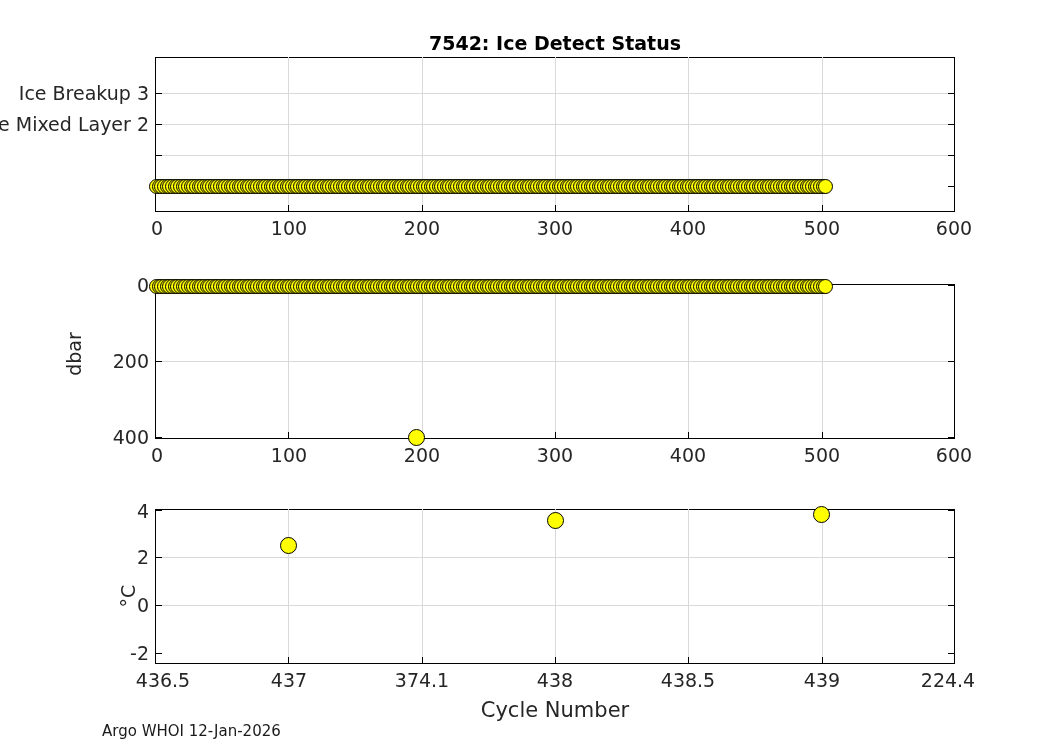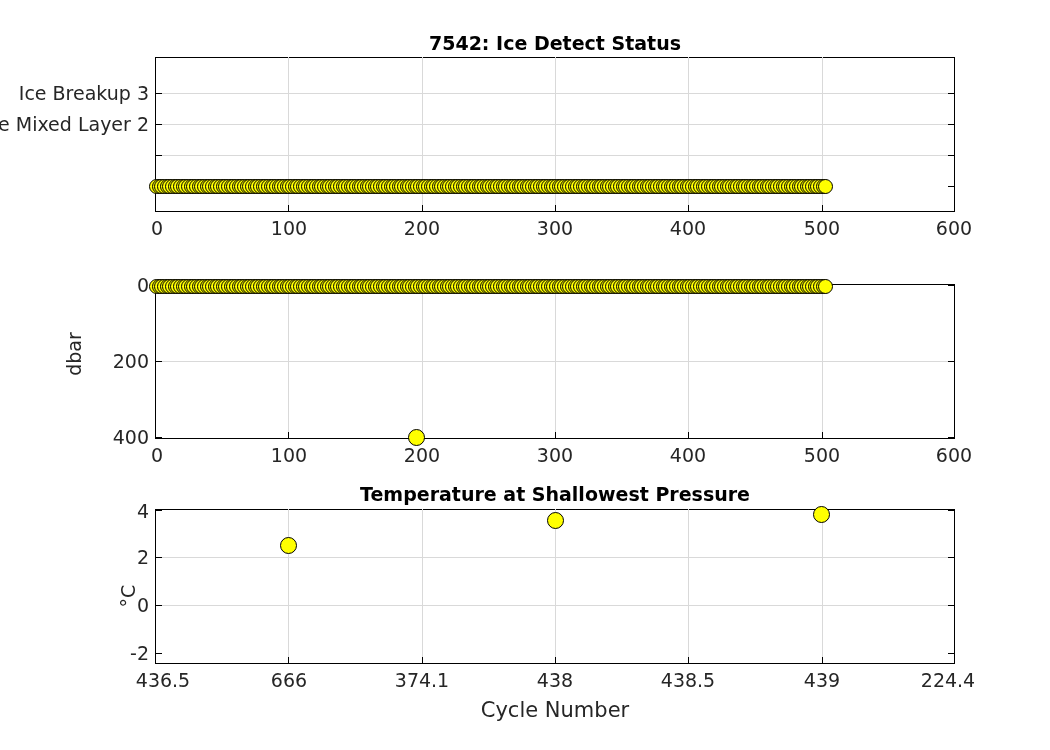--- a/index.html
+++ b/index.html
@@ -713,21 +713,20 @@
         <div class="marker" style="left: 810.167px; top: 279.02px; width: 15px; height: 15px; background: rgb(255, 255, 0); border: 1.6px solid rgb(0, 0, 0);"></div>
         <div class="marker" style="left: 812.833px; top: 279.02px; width: 15px; height: 15px; background: rgb(255, 255, 0); border: 1.6px solid rgb(0, 0, 0);"></div>
         <div class="marker" style="left: 815.5px; top: 279.02px; width: 15px; height: 15px; background: rgb(255, 255, 0); border: 1.6px solid rgb(0, 0, 0);"></div>
         <div class="marker" style="left: 818.167px; top: 279.02px; width: 15px; height: 15px; background: rgb(255, 255, 0); border: 1.6px solid rgb(0, 0, 0);"></div>
         <div class="marker" style="left: 407.833px; top: 428.5px; width: 17px; height: 17px; background: rgb(255, 255, 0); border: 1.6px solid rgb(0, 0, 0);"></div>
       </div>
   </div>
 
   <div class="panel" style="left:0px; top:0px; width:1050px; height:750px;">
 
-    <div class="subplot-title" style="left:555px; top:483px;">Temperature at Shallowest Pressure</div>
 
     <div class="plotbox" style="left:155px; top:509px; width:800px; height:155px;"></div>
 
     <div class="gridline-h" style="left:155px; top:557px; width:800px;"></div>
     <div class="gridline-h" style="left:155px; top:605px; width:800px;"></div>
 
     <div class="gridline-v" style="left:288px; top:509px; height:155px;"></div>
     <div class="gridline-v" style="left:422px; top:509px; height:155px;"></div>
     <div class="gridline-v" style="left:555px; top:509px; height:155px;"></div>
     <div class="gridline-v" style="left:688px; top:509px; height:155px;"></div>
@@ -751,30 +750,31 @@
 
     <div class="tick-x" style="left:155px; top:657px;"></div>
     <div class="tick-x" style="left:288px; top:657px;"></div>
     <div class="tick-x" style="left:422px; top:657px;"></div>
     <div class="tick-x" style="left:555px; top:657px;"></div>
     <div class="tick-x" style="left:688px; top:657px;"></div>
     <div class="tick-x" style="left:822px; top:657px;"></div>
     <div class="tick-x" style="left:954px; top:657px;"></div>
 
     <div class="xticklabel" style="left:163px; top:669px;">436.5</div>
-    <div class="xticklabel" style="left:289px; top:669px;">666</div>
+    <div class="xticklabel" style="left:289px; top:669px;">437</div>
     <div class="xticklabel" style="left:422px; top:669px;">374.1</div>
     <div class="xticklabel" style="left:555px; top:669px;">438</div>
     <div class="xticklabel" style="left:688px; top:669px;">438.5</div>
     <div class="xticklabel" style="left:822px; top:669px;">439</div>
     <div class="xticklabel" style="left:948px; top:669px;">224.4</div>
 
     <div id="series-3" style="position:absolute; left:0; top:0; width:1050px; height:750px;">
         <div class="marker" style="left: 279.833px; top: 537.25px; width: 17px; height: 17px; background: rgb(255, 255, 0); border: 1.6px solid rgb(0, 0, 0);"></div>
         <div class="marker" style="left: 546.5px; top: 512.225px; width: 17px; height: 17px; background: rgb(255, 255, 0); border: 1.6px solid rgb(0, 0, 0);"></div>
         <div class="marker" style="left: 813.167px; top: 505.79px; width: 17px; height: 17px; background: rgb(255, 255, 0); border: 1.6px solid rgb(0, 0, 0);"></div>
       </div>
 
     <div class="axis-label-x" style="left:555px; top:698px;">Cycle Number</div>
   </div>
 
+  <div class="footer" style="left:102px; top:722px;">Argo WHOI 12-Jan-2026</div>
 
 </div>
 
 </body></html>

